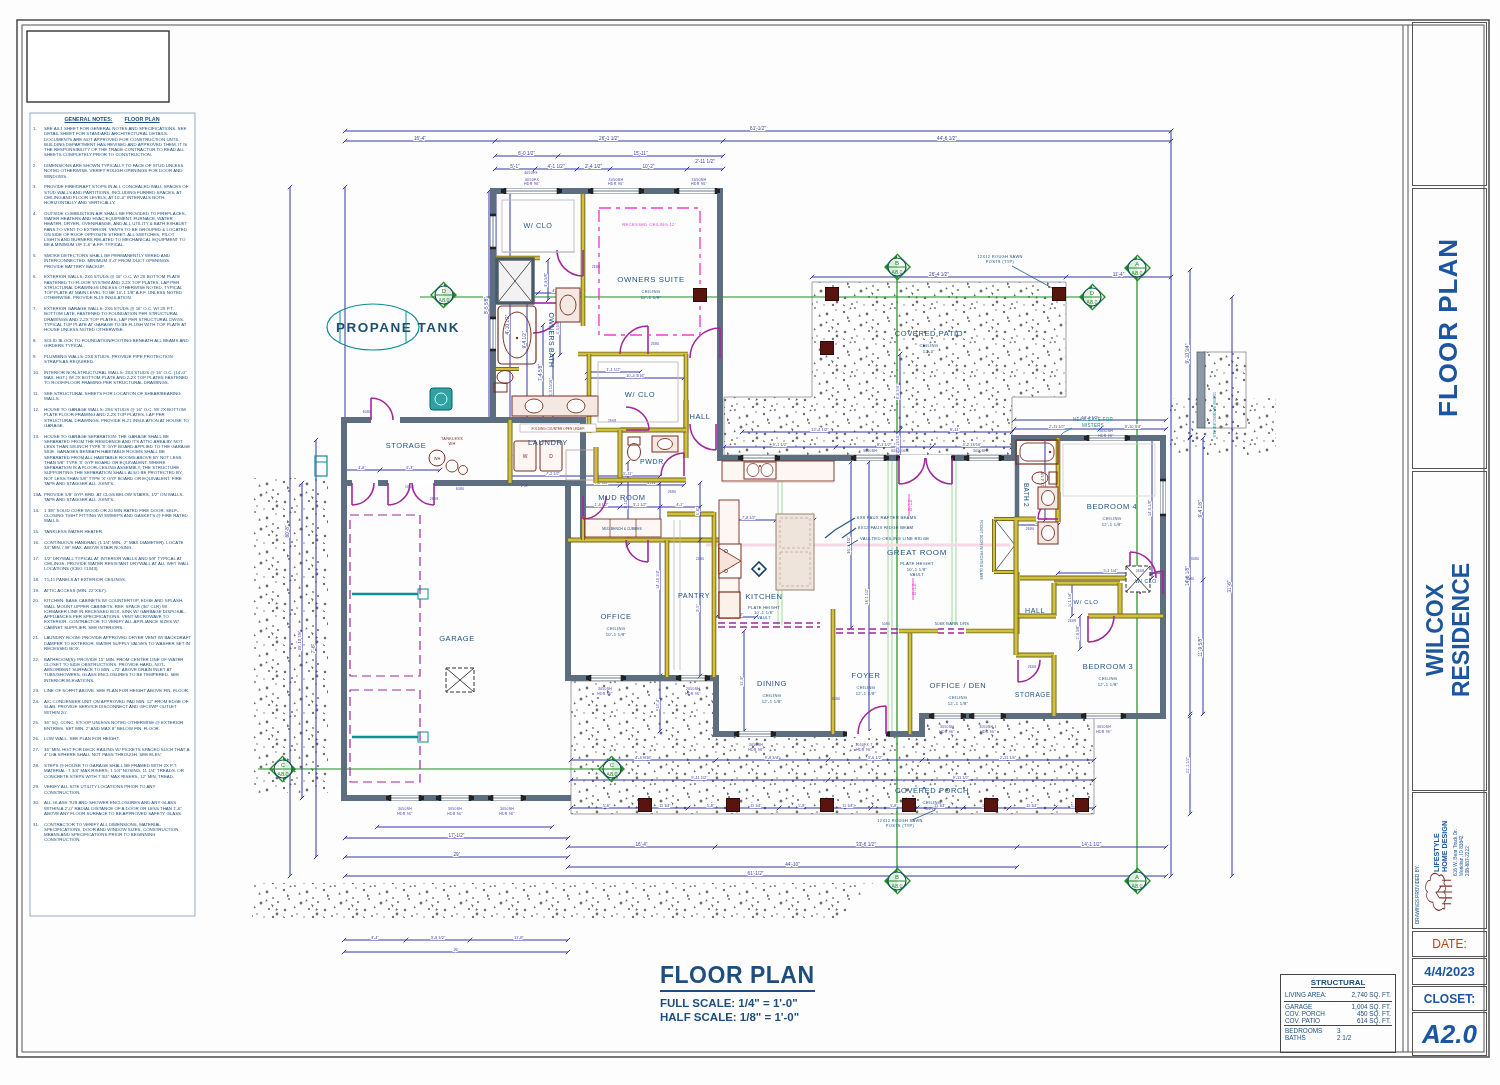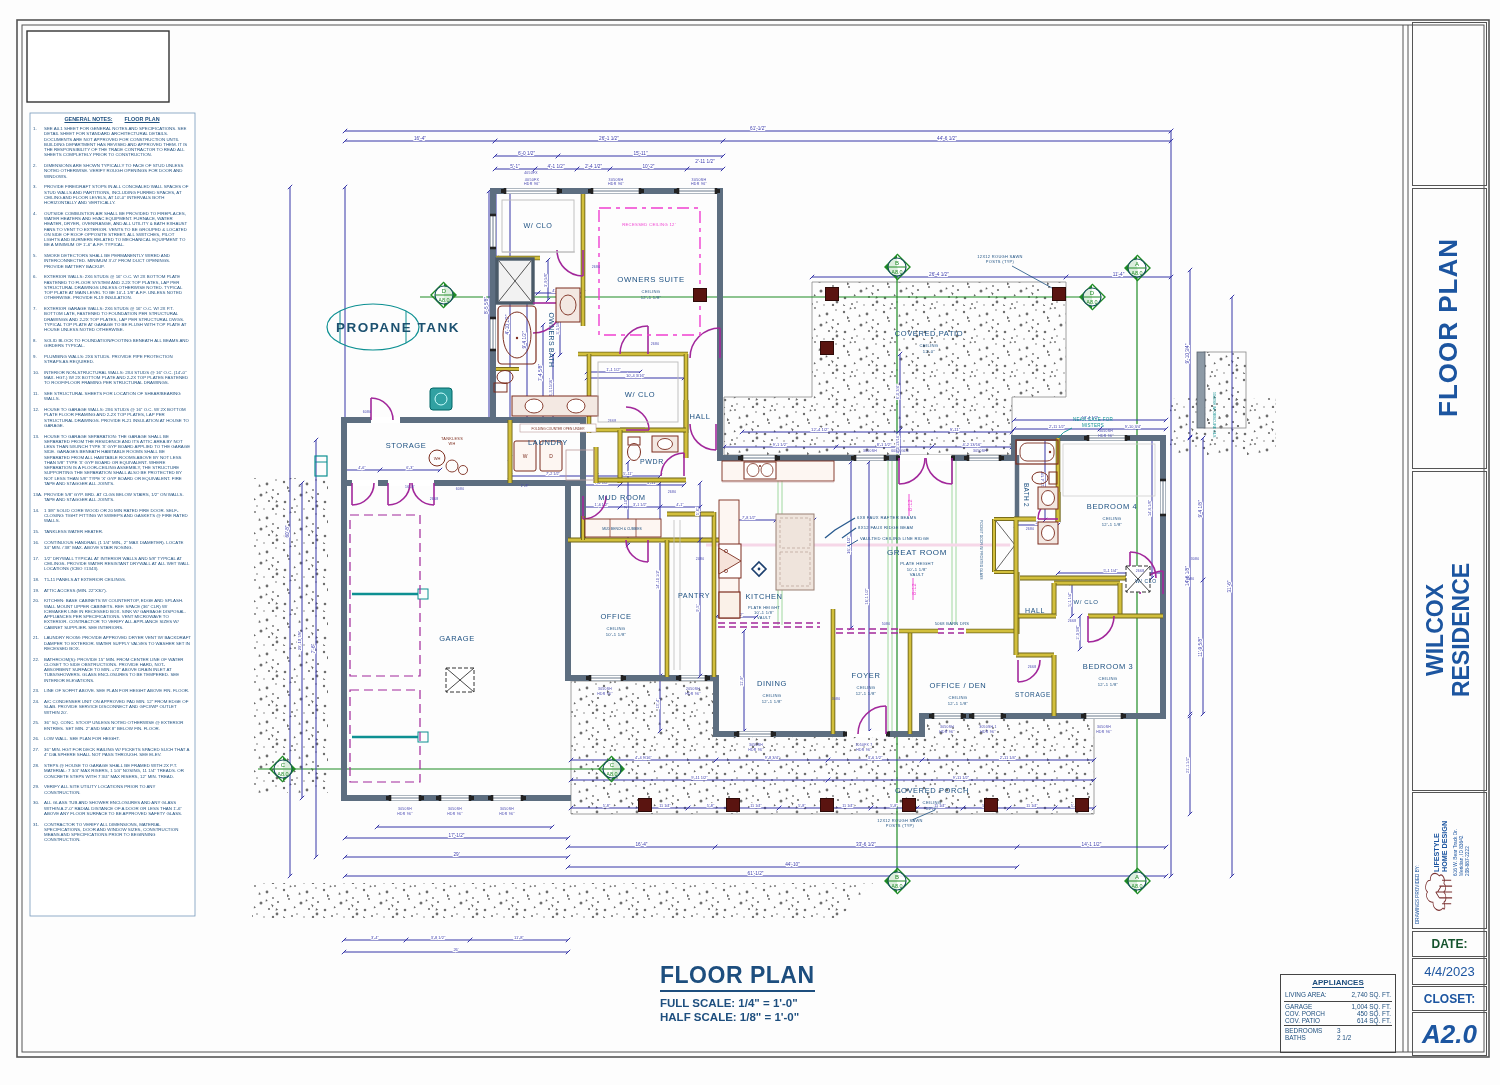--- a/index.html
+++ b/index.html
@@ -1668,37 +1668,37 @@
         <g fill="none" stroke="#7a3030" stroke-width="0.8">
           <path d="M15 32 L15 14 M11 32 L11 18 M19 32 L19 18 M7 31 L7 21 M23 31 L23 21 M15 14 L11 18 M15 16 L19 20"></path>
           <path d="M4 22 C1 18 3 11 8 11 C8 5 13 2 15 5 C17 1 23 3 23 8 C28 8 29 14 26 18 C28 21 24 25 21 23 C19 26 16 25 15 23 C13 26 9 26 8 23 C5 25 2 24 4 22 Z"></path>
         </g>
       </svg>
       <span style="position:absolute;left:56px;top:20px;font-size:7.2px;color:#1c55a0;font-weight:bold;line-height:8px;white-space:nowrap;">LIFESTYLE<br>HOME DESIGN</span>
       <span style="position:absolute;left:52px;top:40px;font-size:4.8px;color:#1c55a0;line-height:5.8px;white-space:nowrap;">616 W. Bear Track Dr.<br>Meridian, ID 83642<br>208-887-2222</span>
     </div>
   </div>
 
-  <div class="abs" style="left:1412px;top:931px;width:73px;height:24px;border:1.2px solid #555;display:flex;align-items:center;justify-content:center;color:#14532d;font-size:12px;font-weight:bold;">DATE:</div>
-
-  <div class="abs" style="left:1412px;top:958px;width:73px;height:25px;border:1.2px solid #555;display:flex;align-items:center;justify-content:center;color:#1c55a0;font-size:13px;font-weight:normal;">4/4/2023</div>
+  <div class="abs" style="left:1412px;top:931px;width:73px;height:24px;border:1.2px solid #555;display:flex;align-items:center;justify-content:center;color:#c2410c;font-size:12px;font-weight:normal;">DATE:</div>
+
+  <div class="abs" style="left:1412px;top:958px;width:73px;height:25px;border:1.2px solid #555;display:flex;align-items:center;justify-content:center;color:#1c55a0;font-size:13px;font-weight:bold;">4/4/2023</div>
 
   <div class="abs" style="left:1412px;top:986px;width:73px;height:23px;border:1.2px solid #555;display:flex;align-items:center;justify-content:center;color:#1c55a0;font-size:12px;font-weight:bold;">CLOSET:</div>
 
   <div class="abs" style="left:1412px;top:1012px;width:73px;height:42px;border:1.2px solid #555;display:flex;align-items:center;justify-content:center;color:#1c55a0;font-size:26px;font-weight:bold;font-style:italic;">A2.0</div>
 </div>
 
 <div class="abs" style="left:660px;top:962px;color:#1d4e7e;">
   <div style="font-size:23px;font-weight:bold;letter-spacing:0.5px;border-bottom:2.5px solid #1d4e7e;padding-bottom:1px;display:inline-block;">FLOOR PLAN</div>
   <div style="font-size:11.5px;font-weight:bold;margin-top:5px;">FULL SCALE: 1/4" = 1'-0"</div>
   <div style="font-size:11.5px;font-weight:bold;margin-top:2px;">HALF SCALE: 1/8" = 1'-0"</div>
 </div>
 
 <div class="abs" style="left:1280px;top:974px;width:114px;height:77px;border:1.5px solid #444;color:#1d4e7e;font-size:6.4px;">
-  <div style="text-align:center;font-weight:bold;font-size:8px;margin-top:3px;"><span style="border-bottom:1px solid #1d4e7e;">APPLIANCES</span></div>
+  <div style="text-align:center;font-weight:bold;font-size:8px;margin-top:3px;"><span style="border-bottom:1px solid #1d4e7e;">STRUCTURAL</span></div>
   <div style="display:flex;justify-content:space-between;padding:4px 4px 2px 4px;">
         <span>LIVING AREA:</span>
         <span>2,740 SQ. FT.</span>
       </div>
   <div style="border-top:1px solid #444;margin:1px 3px 0 3px;"></div>
   <div style="display:flex;justify-content:space-between;padding:1px 4px 0 4px;">
         <span>GARAGE</span>
         <span>1,004 SQ. FT.</span>
       </div>
   <div style="display:flex;justify-content:space-between;padding:0 4px;">

